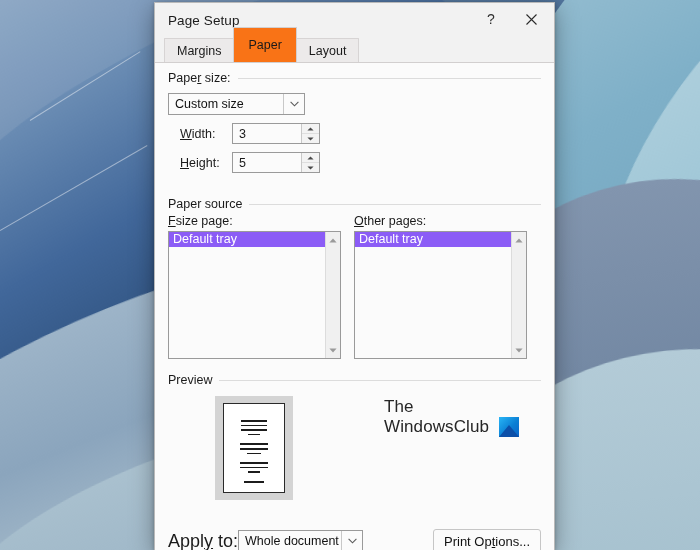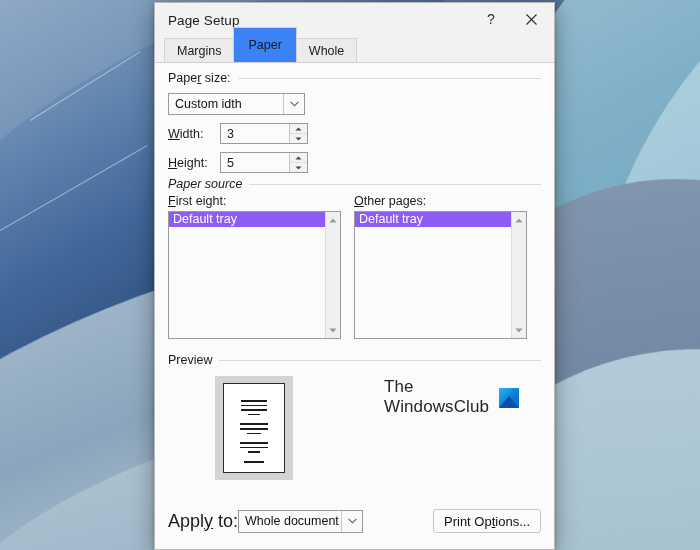--- a/index.html
+++ b/index.html
@@ -152,21 +152,21 @@
     font-size: 12.5px;
     background: #eceaea;
     border: 1px solid #d7d4d4;
     border-bottom: none;
     color: #1a1a1a;
     box-sizing: border-box;
     margin-right: -1px;
     border-radius: 1px 1px 0 0;
   }
   .tab.active {
-    background: #3b82f6;
+    background: #f97316;
     border-color: #d2cfcf;
     height: 25px;
     position: relative;
     z-index: 3;
     padding: 17px 14px;
   }
 
   
   #body {
     flex: 1 1 auto;
@@ -222,20 +222,21 @@
 
   
   .field-row {
     display: flex;
     align-items: center;
     margin-top: 8px;
   }
   .field-label {
     width: 52px;
     font-size: 12.5px;
+    margin-left: 12px;
   }
   .spin-box {
     width: 88px;
     height: 21px;
     border: 1px solid #9a9a9a;
     background: #fbfbfb;
     display: flex;
     box-sizing: border-box;
   }
   .spin-box .txt {
@@ -330,21 +331,21 @@
     background: #1c1c1c;
     margin: 0 auto 3px auto;
   }
   .pgap { height: 5px; }
 
   #wm {
     position: absolute;
     left: 216px;
     top: 6px;
     display: flex;
-    align-items: center;
+    align-items: flex-end;
     color: #2b2b2b;
   }
   #wm-text {
     font-size: 17px;
     line-height: 20px;
     letter-spacing: .1px;
     color: #262626;
   }
   #wm-logo {
     width: 20px;
@@ -420,34 +421,34 @@
   </div>
 
   <div id="tabstrip">
     <div class="tab">
       <span>Margins</span>
     </div>
     <div class="tab active">
       <span>Paper</span>
     </div>
     <div class="tab">
-      <span>Whole</span>
+      <span>Layout</span>
     </div>
   </div>
 
   <div id="body">
 
     <div class="group-head">
       <span><span>Pape</span><u class="acc">r</u><span> size:</span></span>
       <span class="line"></span>
     </div>
 
     <div style="margin-top:8px;">
       <div class="combo" style="width:137px;">
-        <span class="val">Custom idth</span>
+        <span class="val">Custom size</span>
         <span class="arrow">
           <svg width="9" height="6" viewBox="0 0 9 6" aria-hidden="true">
               <path d="M0.6 0.8 L4.5 4.8 L8.4 0.8" stroke="#5a5a5a" stroke-width="1.1" fill="none"></path>
             </svg>
         </span>
       </div>
     </div>
 
     <div class="field-row">
       <span class="field-label"><u class="acc">W</u><span>idth:</span></span>
@@ -480,28 +481,28 @@
           </span>
           <span class="sp down">
             <svg width="7" height="4" viewBox="0 0 7 4" aria-hidden="true">
                 <path d="M3.5 3.6 L0.4 0.4 L6.6 0.4 Z" fill="#4a4a4a"></path>
               </svg>
           </span>
         </span>
       </span>
     </div>
 
-    <div class="group-head" style="margin-top:4px;font-style:italic;">
+    <div class="group-head" style="margin-top:24px;">
       <span>Paper source</span>
       <span class="line"></span>
     </div>
 
     <div id="source-row">
       <div class="src-col">
-        <div class="src-label"><u class="acc">F</u><span>irst eight:</span></div>
+        <div class="src-label"><u class="acc">F</u><span>size page:</span></div>
         <div class="listbox">
           <div class="items">
             <div class="item sel">Default tray</div>
           </div>
           <div class="scrollbar">
             <span class="sb-arrow">
               <svg width="8" height="5" viewBox="0 0 8 5" aria-hidden="true">
                   <path d="M4 0.5 L7.6 4.5 L0.4 4.5 Z" fill="#9a9a9a"></path>
                 </svg>
             </span>

